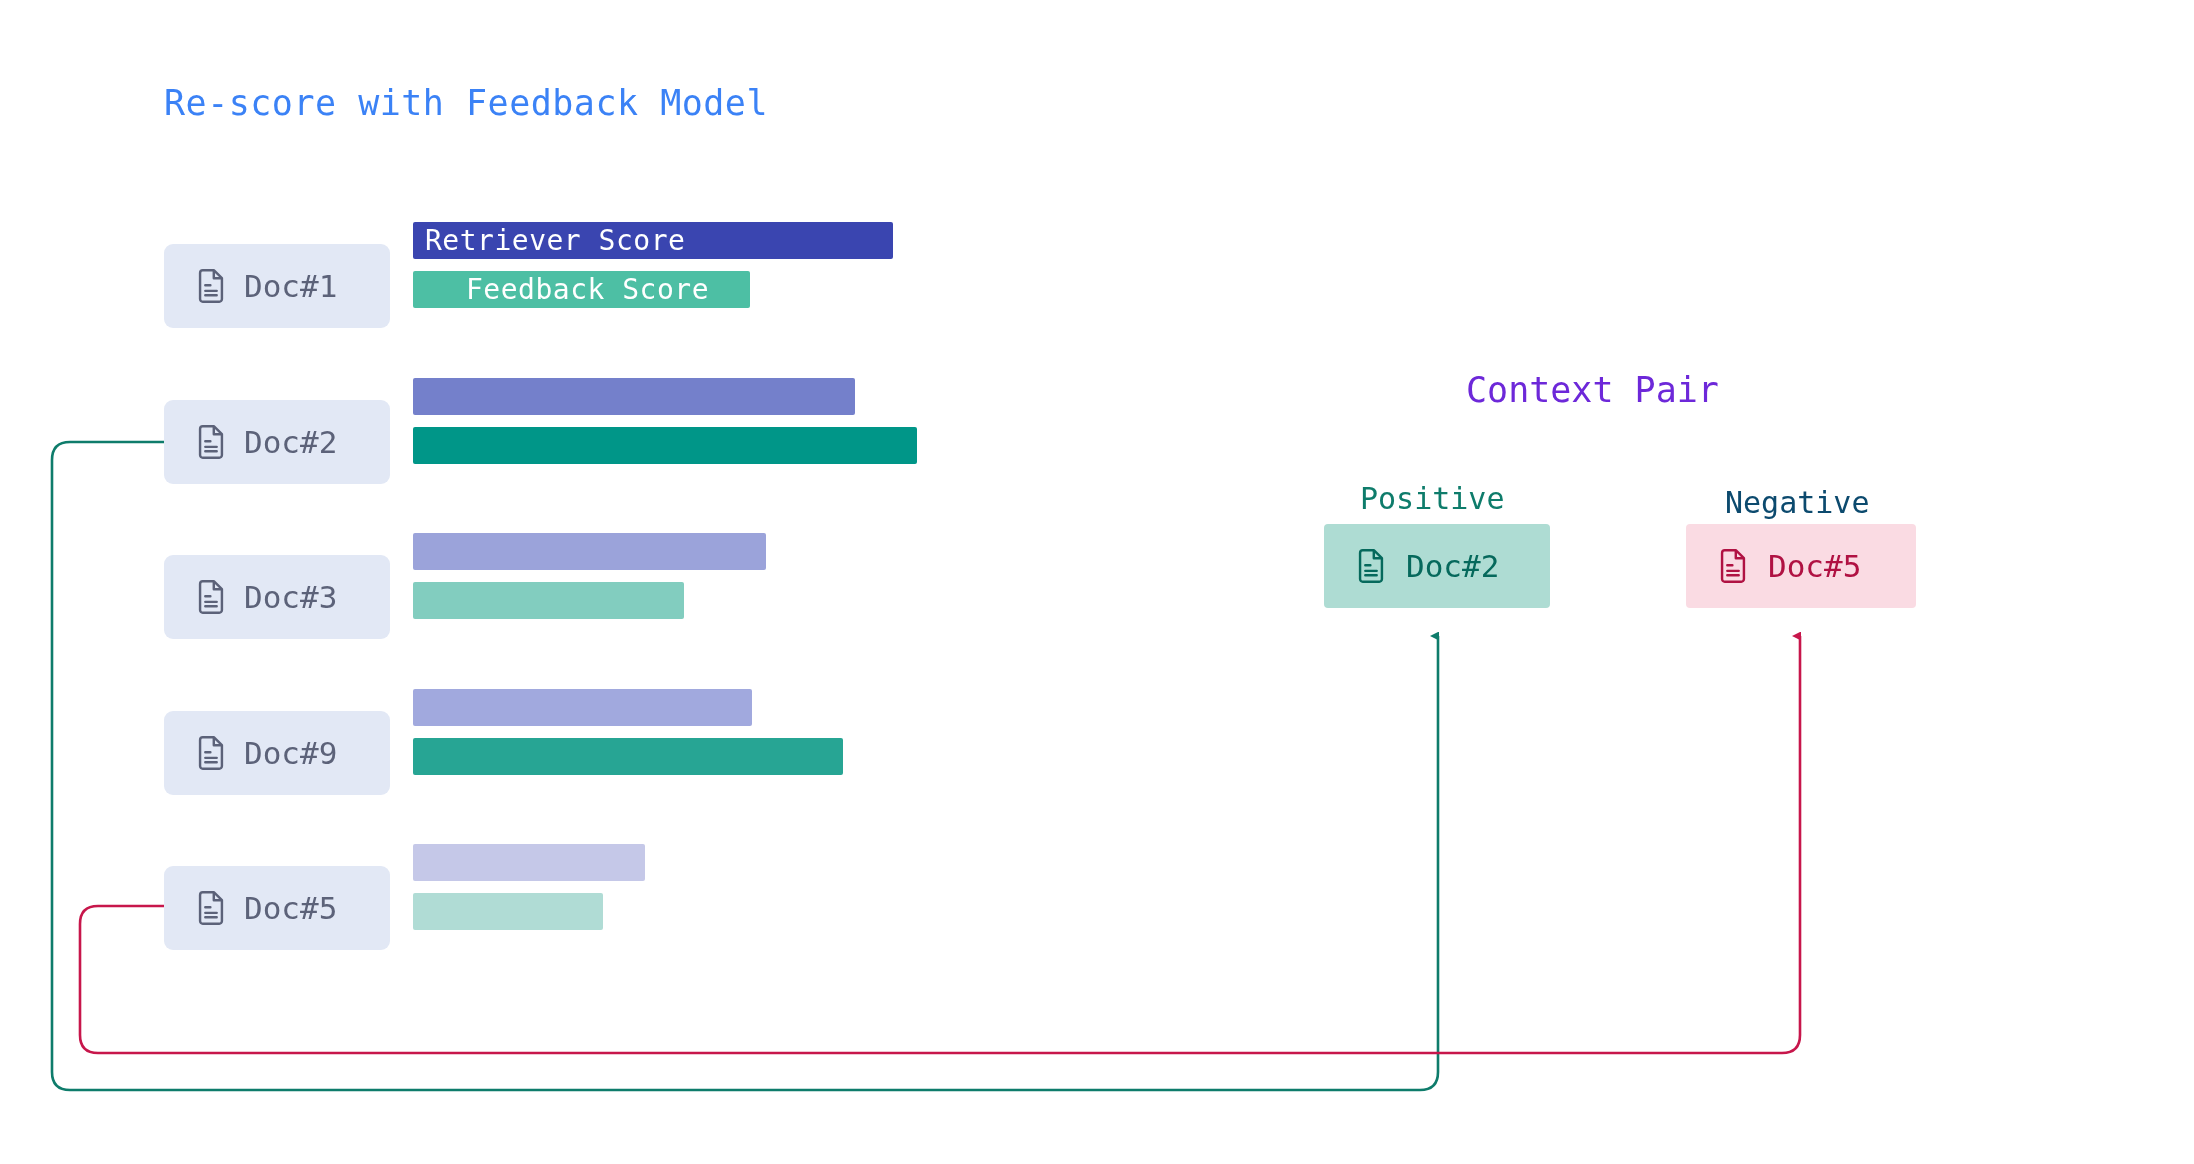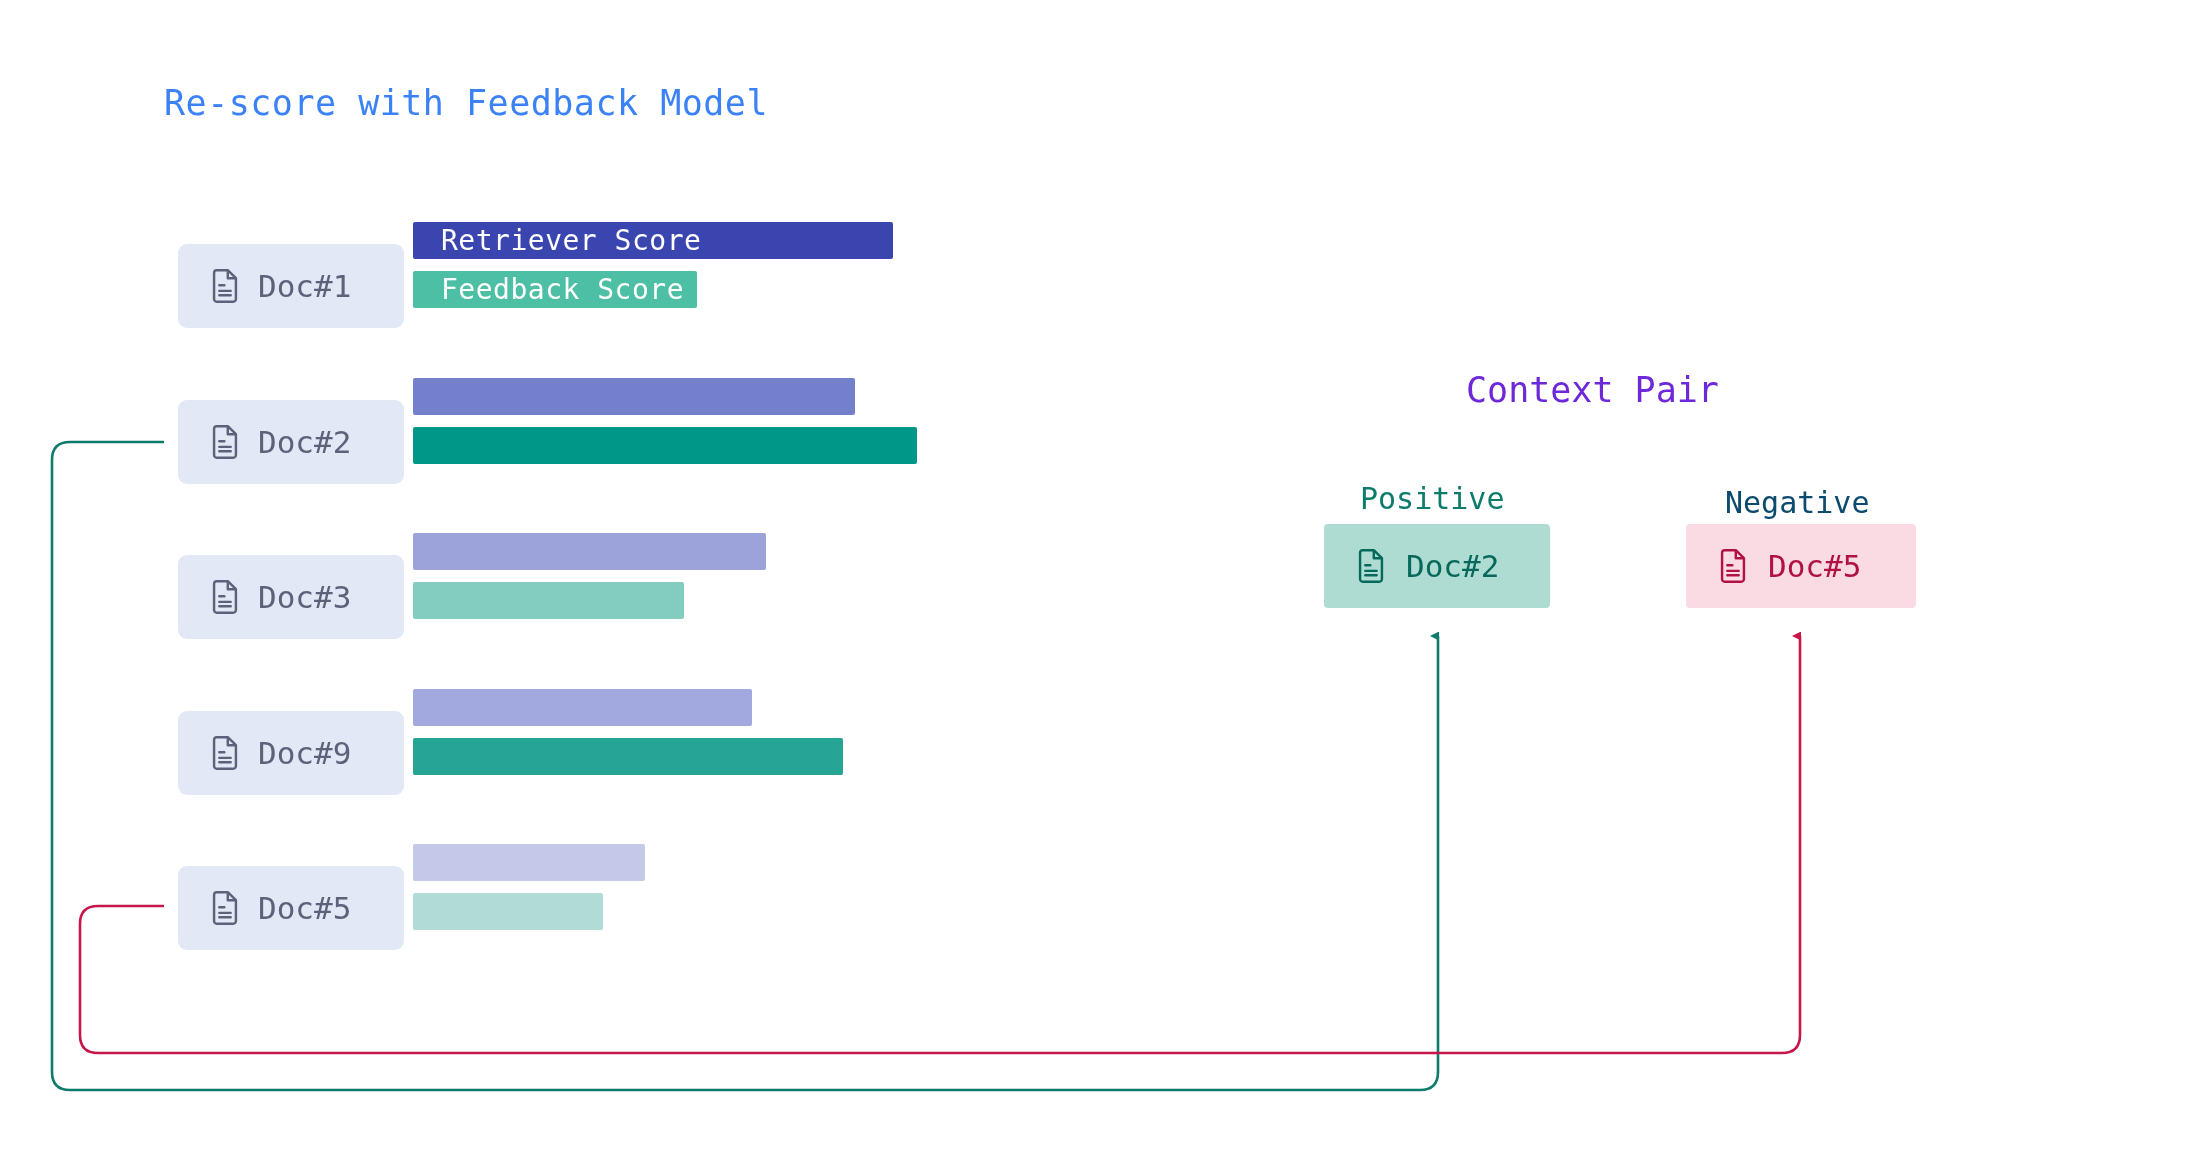--- a/index.html
+++ b/index.html
@@ -18,36 +18,36 @@
     color:#3b82f6;white-space:nowrap;
   }
 
   
   .doc-row{position:absolute;left:164px;height:84px;}
   .doc-chip{
     position:absolute;left:0;top:0;
     width:226px;height:84px;
     background:#E2E8F5;border-radius:9px;
     display:flex;align-items:center;gap:18px;
-    padding-left:32px;box-sizing:border-box;margin-left:14px;
+    padding-left:32px;box-sizing:border-box;
   }
   .doc-chip .label{
     font-size:31px;color:#5C6279;white-space:nowrap;
   }
   .doc-icon{width:30px;height:34px;flex:none;display:block;}
 
   
   .bars{position:absolute;left:249px;top:-22px;}
   .bar{position:absolute;height:37px;border-radius:2px;
        display:flex;align-items:center;}
   .bar.retriever{top:0;}
   .bar.feedback{top:49px;}
   .bar .bar-label{
     color:#ffffff;font-size:28px;
-    padding-left:28px;white-space:nowrap;letter-spacing:0.5px;
+    padding-left:12px;white-space:nowrap;letter-spacing:0.5px;
   }
 
   
   .context-title{
     position:absolute;
     font-size:35px;color:#6d28d9;white-space:nowrap;
   }
   .pair-label{
     position:absolute;font-size:30px;white-space:nowrap;
   }
@@ -91,21 +91,21 @@
         <path d="M3 3.2a2.2 2.2 0 0 1 2.2-2.2h9.1L21 7.6v17.2a2.2 2.2 0 0 1-2.2 2.2H5.2A2.2 2.2 0 0 1 3 24.8Z" fill="none" stroke="#5C6279" stroke-width="2" stroke-linejoin="round"></path>
         <path d="M14.3 1v6.6H21" fill="none" stroke="#5C6279" stroke-width="2" stroke-linejoin="round"></path>
         <path d="M7.3 13.4h4.2M7.3 18h9.4M7.3 21.6h9.4" stroke="#5C6279" stroke-width="2" stroke-linecap="round"></path>
       </svg>
       <span class="label">Doc#1</span>
     </div>
     <div class="bars">
       <div class="bar retriever" style="width:480px;background:#3A45B0;">
         <span class="bar-label">Retriever Score</span>
       </div>
-      <div class="bar feedback" style="width:284px;background:#4DBFA4;">
+      <div class="bar feedback" style="width:337px;background:#4DBFA4;justify-content:center;">
         <span class="bar-label">Feedback Score</span>
       </div>
     </div>
   </div>
 
   <div class="doc-row" style="top:400px;">
     <div class="doc-chip">
       <svg class="doc-icon" viewBox="0 0 24 28">
         <path d="M3 3.2a2.2 2.2 0 0 1 2.2-2.2h9.1L21 7.6v17.2a2.2 2.2 0 0 1-2.2 2.2H5.2A2.2 2.2 0 0 1 3 24.8Z" fill="none" stroke="#5C6279" stroke-width="2" stroke-linejoin="round"></path>
         <path d="M14.3 1v6.6H21" fill="none" stroke="#5C6279" stroke-width="2" stroke-linejoin="round"></path>

